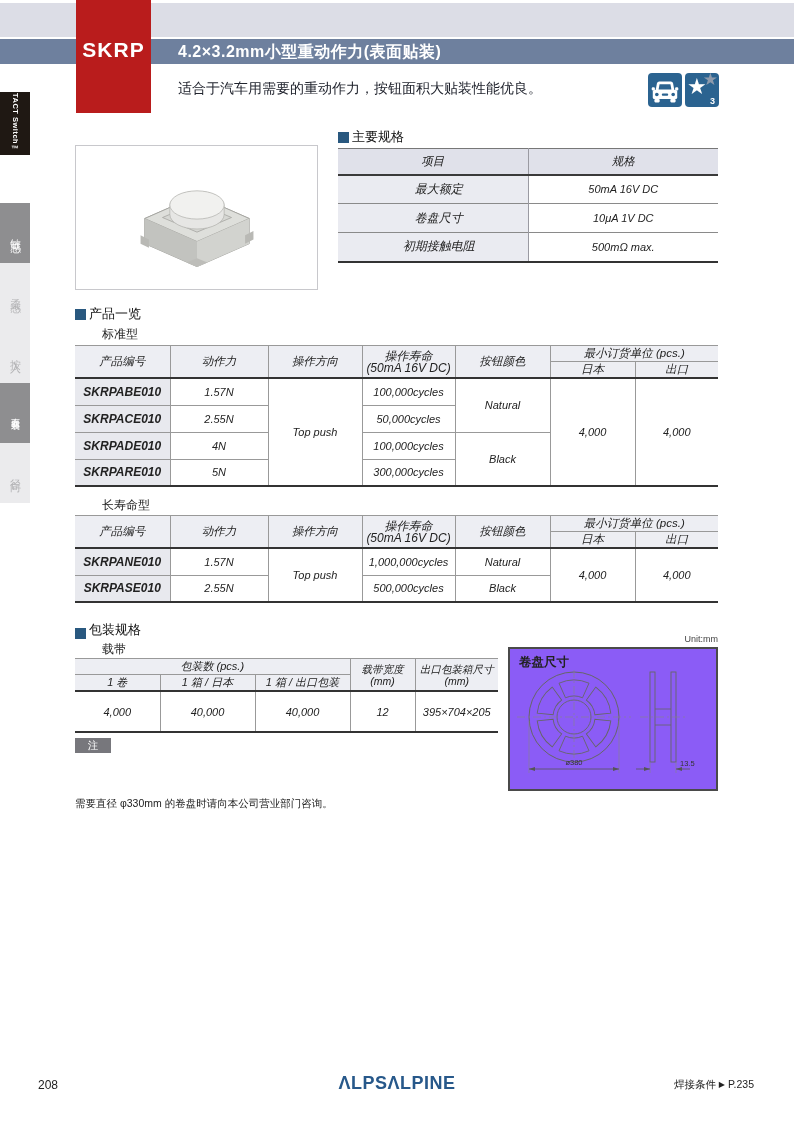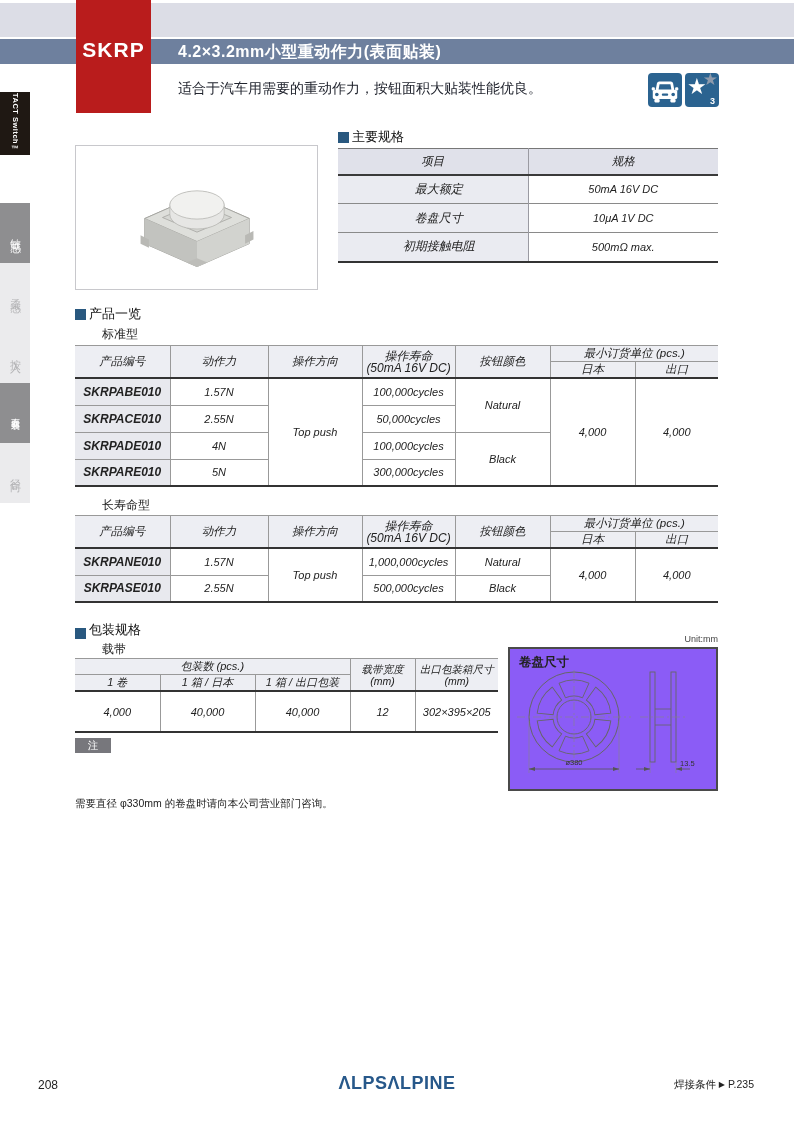--- a/index.html
+++ b/index.html
@@ -324,21 +324,21 @@
           <th>1 箱 / 日本</th>
           <th>1 箱 / 出口包装</th>
         </tr>
       </thead>
       <tbody>
         <tr>
           <td>4,000</td>
           <td>40,000</td>
           <td>40,000</td>
           <td>12</td>
-          <td>302×395×205</td>
+          <td>395×704×205</td>
         </tr>
       </tbody>
     </table>
   </div>
 
   <div class="note-badge">注</div>
   <div class="note-text">需要直径 φ330mm 的卷盘时请向本公司营业部门咨询。</div>
 
   <div class="unit">Unit:mm</div>
   <div class="reel-box">

